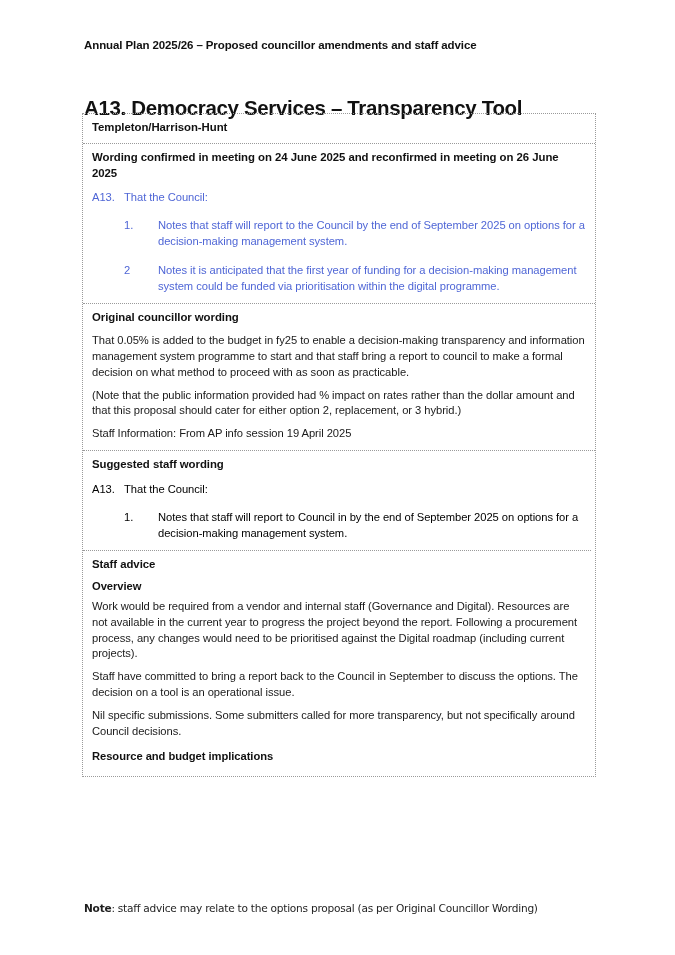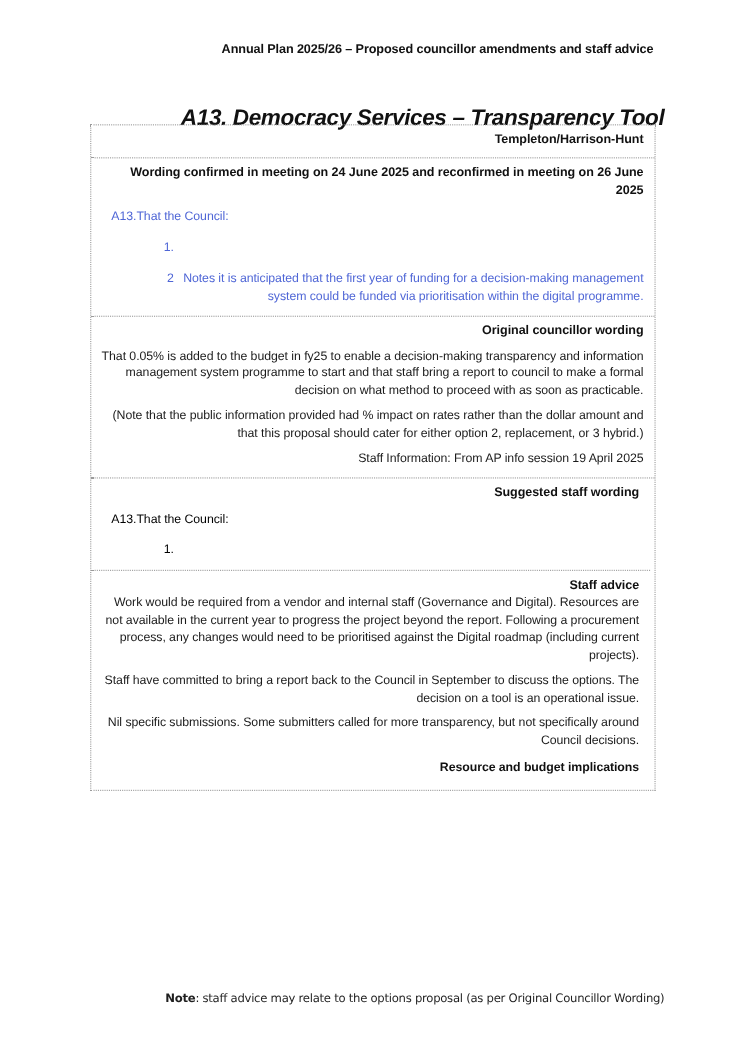--- a/index.html
+++ b/index.html
@@ -14,21 +14,20 @@
     font-family: "Liberation Sans", sans-serif;
     color: #000000;
     -webkit-font-smoothing: antialiased;
   }
   .page {
     position: absolute;
     left: 0; top: 0;
     width: 675px;
     height: 955px;
     overflow: hidden;
-    text-align: right;
   }
   .doc-header {
     position: absolute;
     left: 84px;
     top: 38px;
     width: 510px;
     font-size: 11.5px;
     font-weight: bold;
     letter-spacing: -0.1px;
     color: #111111;
@@ -37,21 +36,20 @@
   .doc-title {
     position: absolute;
     left: 84px;
     top: 82px;
     width: 520px;
     font-size: 20.5px;
     font-weight: bold;
     letter-spacing: -0.35px;
     color: #111111;
     line-height: 1.2;
-    font-style: italic;
   }
 
   
   .amend-table {
     position: absolute;
     left: 82px;
     top: 113px;
     width: 514px;
     border-left: 1px dotted #9a9a9a;
     border-right: 1px dotted #9a9a9a;
@@ -132,21 +130,21 @@
     position: absolute;
     left: 84px;
     top: 901px;
     width: 520px;
     font-size: 10.6px;
     color: #1f1f1f;
     line-height: 1.4;
     font-family: "DejaVu Sans", sans-serif;
     letter-spacing: -0.25px;
   }
-  .footer-note .bold { font-weight: bold; margin-left: 25px; }
+  .footer-note .bold { font-weight: bold; }
 </style>
 </head>
 <body>
 
 <div class="page">
 
   <div class="doc-header">Annual Plan 2025/26 – Proposed councillor amendments and staff advice</div>
 
   <h1 class="doc-title">A13. Democracy Services – Transparency Tool</h1>
 
@@ -160,20 +158,21 @@
       <div class="sec-head">Wording confirmed in meeting on 24 June 2025 and reconfirmed in meeting on 26 June 2025</div>
 
       <div class="clause-line blue">
         <span class="ref">A13.</span>
         <span>That the Council:</span>
       </div>
 
       <div class="numlist blue">
         <div class="numitem">
           <span class="num">1.</span>
+          <span class="txt">Notes that staff will report to the Council by the end of September 2025 on options for a decision-making management system.</span>
         </div>
         <div class="numitem">
           <span class="num">2</span>
           <span class="txt">Notes it is anticipated that the first year of funding for a decision-making management system could be funded via prioritisation within the digital programme.</span>
         </div>
       </div>
     </div>
 
     <div class="row">
       <div class="sec-head">Original councillor wording</div>
@@ -187,27 +186,29 @@
       <div class="sec-head">Suggested staff wording</div>
 
       <div class="clause-line">
         <span class="ref">A13.</span>
         <span>That the Council:</span>
       </div>
 
       <div class="numlist">
         <div class="numitem">
           <span class="num">1.</span>
+          <span class="txt">Notes that staff will report to Council in by the end of September 2025 on options for a decision-making management system.</span>
         </div>
       </div>
     </div>
 
     <div class="row narrow">
       <div class="sec-head">Staff advice</div>
 
+      <div class="sub-head first">Overview</div>
       <p class="body-text">Work would be required from a vendor and internal staff (Governance and Digital). Resources are not available in the current year to progress the project beyond the report. Following a procurement process, any changes would need to be prioritised against the Digital roadmap (including current projects).</p>
       <p class="body-text">Staff have committed to bring a report back to the Council in September to discuss the options. The decision on a tool is an operational issue.</p>
 
       <p class="body-text">Nil specific submissions. Some submitters called for more transparency, but not specifically around Council decisions.</p>
 
       <div class="sub-head">Resource and budget implications</div>
     </div>
 
   </div>
 

